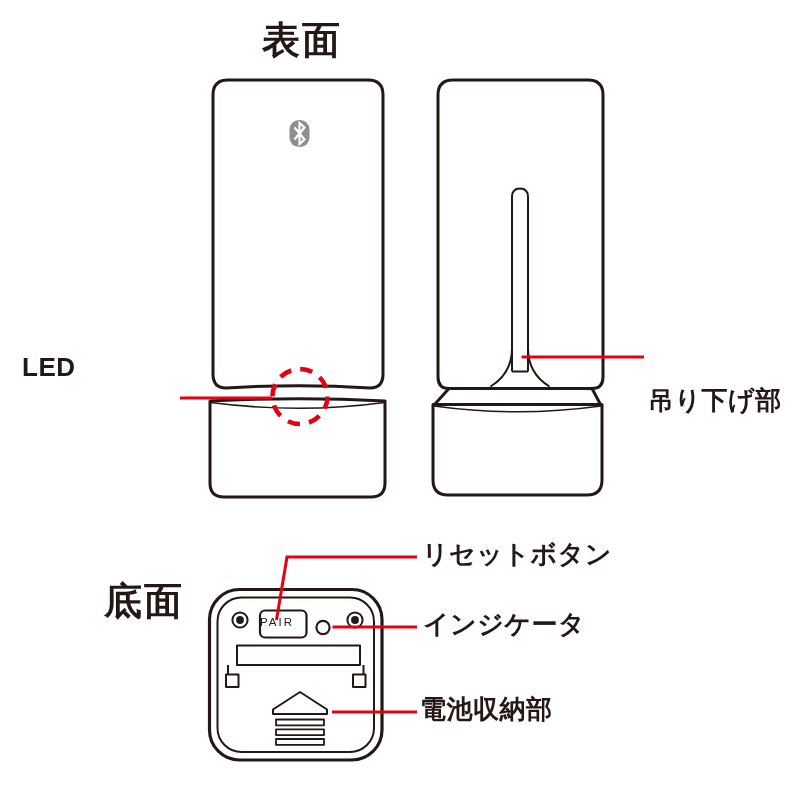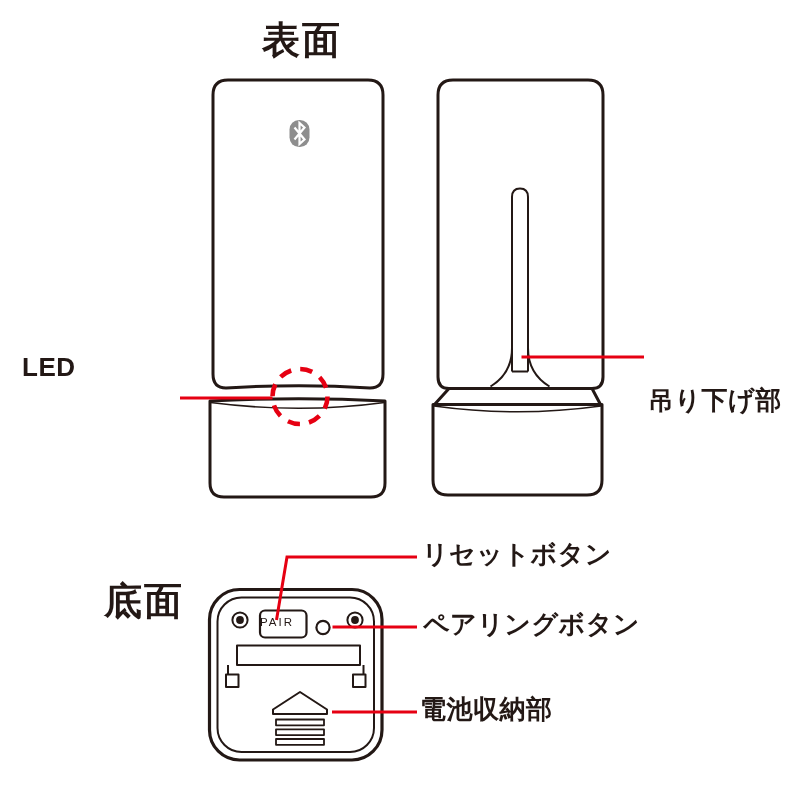--- a/index.html
+++ b/index.html
@@ -101,18 +101,18 @@
   <div class="lbl title" style="left:104px; top:586px; width:72px;">底面</div>
 
   <div class="lbl led" style="left:22px; top:352px;">
     <div>LED</div>
   </div>
 
   <div class="lbl" style="left:648px; top:341px;margin-top:44px;">吊り下げ部</div>
 
   <div class="lbl" style="left:422px; top:539px;">リセットボタン</div>
 
-  <div class="lbl" style="left:423px; top:609px;">ペアリングボタン</div>
+  <div class="lbl" style="left:423px; top:609px;">インジケータ</div>
 
   <div class="lbl" style="left:420px; top:694px;">電池収納部</div>
 
   <div class="pairtxt">PAIR</div>
 </div>
 
 </body></html>

